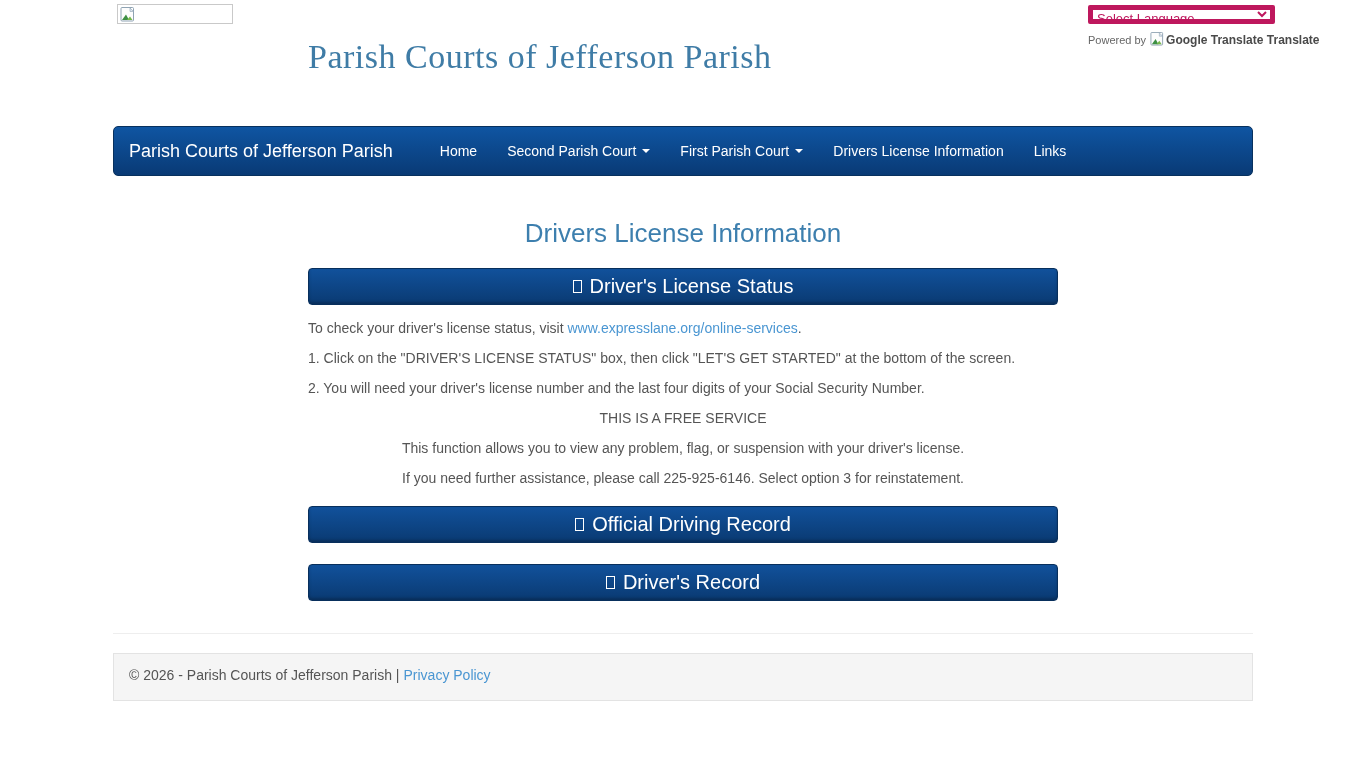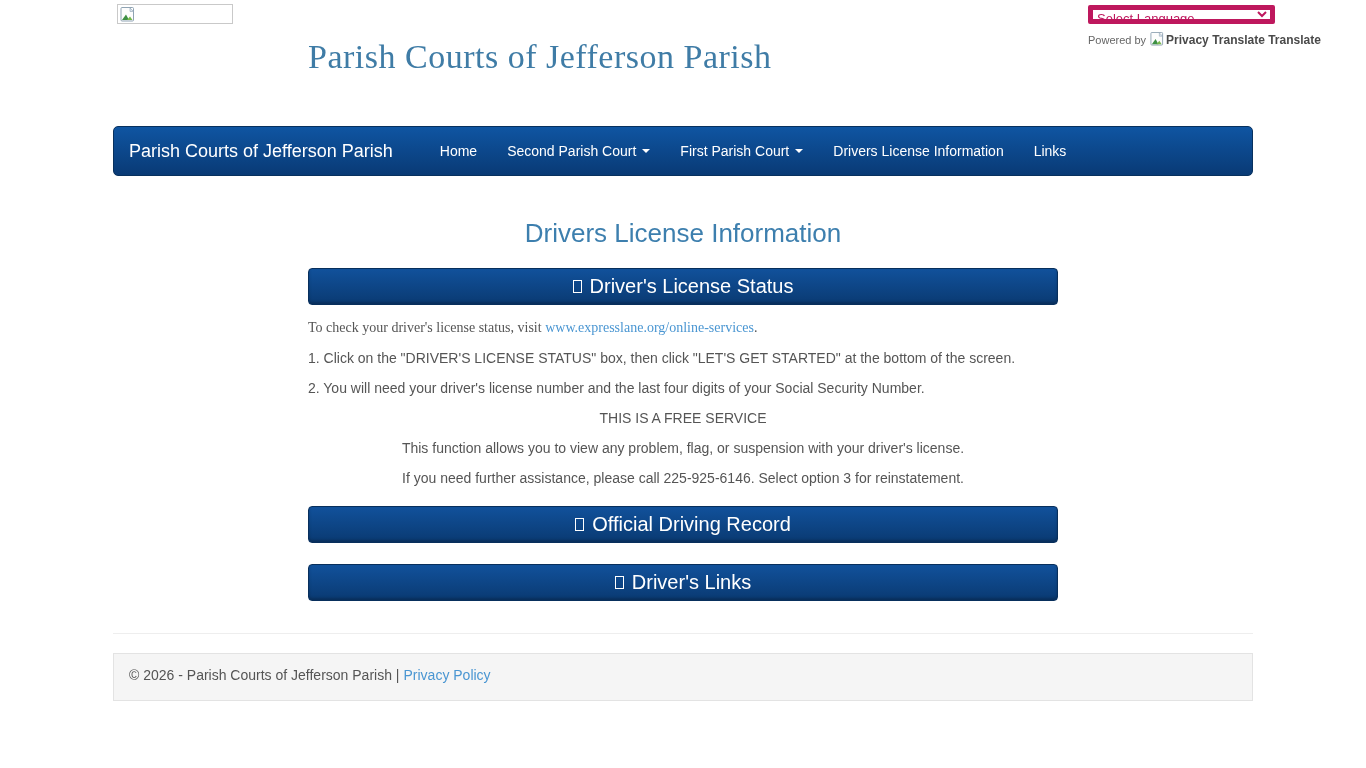--- a/index.html
+++ b/index.html
@@ -59,21 +59,21 @@
     background: linear-gradient(to bottom, #11519b 0%, #0a3a72 100%);
     border: 1px solid #082f5c; color: #fff; font-size: 20px;
     font-family: "Liberation Sans", sans-serif;
     box-shadow: inset 0 -2px 3px rgba(0,0,0,0.22);
   }
   .btn-1 { margin-top: 19px; }
   .btn-2 { margin-top: 18px; }
   .btn-3 { margin-top: 21px; }
   .tofu { display: inline-block; width: 9px; height: 13px; border: 1px solid #fff; margin-right: 8px; }
   .main-col p { font-size: 14px; line-height: 20px; color: #555; margin: 0 0 10px; }
-  .p-first { margin-top: 13px !important; font-family: Liberation Serif, serif; }
+  .p-first { margin-top: 13px !important; }
   .al { text-align: left; }
   .ac { text-align: center; }
   a.inline-link { color: #4a96d2; text-decoration: none; }
 
   
   .footer-divider { border: none; border-top: 1px solid #eee; margin-top: 32px; }
   .footer-well {
     margin-top: 19px; padding: 13px 15px; height: 48px;
     background: #f5f5f5; border: 1px solid #e3e3e3; border-radius: 0;
     font-size: 14px; color: #555;
@@ -104,21 +104,21 @@
         <div class="powered">
           <span>Powered by</span>
           <span class="gicon">
             <svg width="14" height="14" viewBox="0 0 15 15">
               <rect x="1" y="0.5" width="12.5" height="13.5" rx="1" fill="#fdfdfd" stroke="#8fa3b3"></rect>
               <polygon points="10,1 13.5,4.5 10,4.5" fill="#dce6ee" stroke="#8fa3b3" stroke-width="0.6"></polygon>
               <polygon points="2,13 6,7.5 9,13" fill="#3d8f44"></polygon>
               <polygon points="7,13 10,9.5 12.5,13" fill="#76b84a"></polygon>
             </svg>
           </span>
-          <a href="#" class="brand">Privacy Translate Translate</a>
+          <a href="#" class="brand">Google Translate Translate</a>
         </div>
       </div>
     </div>
 
     <nav class="navbar">
       <a href="#" class="nav-brand">Parish Courts of Jefferson Parish</a>
       <div class="nav-links">
         <a href="#" class="nav-link">
             <span>Home</span>
           </a>
@@ -154,21 +154,21 @@
       <p class="ac">This function allows you to view any problem, flag, or suspension with your driver's license.</p>
       <p class="ac">If you need further assistance, please call 225-925-6146. Select option 3 for reinstatement.</p>
 
       <button class="btn-block btn-2">
         <span class="tofu"></span>
         <span>Official Driving Record</span>
       </button>
 
       <button class="btn-block btn-3">
         <span class="tofu"></span>
-        <span>Driver's Links</span>
+        <span>Driver's Record</span>
       </button>
     </div>
 
     <hr class="footer-divider">
     <footer class="footer-well">
       <span>© 2026 - Parish Courts of Jefferson Parish |</span><a href="#">Privacy Policy</a>
     </footer>
 
   </div>
 </div>

